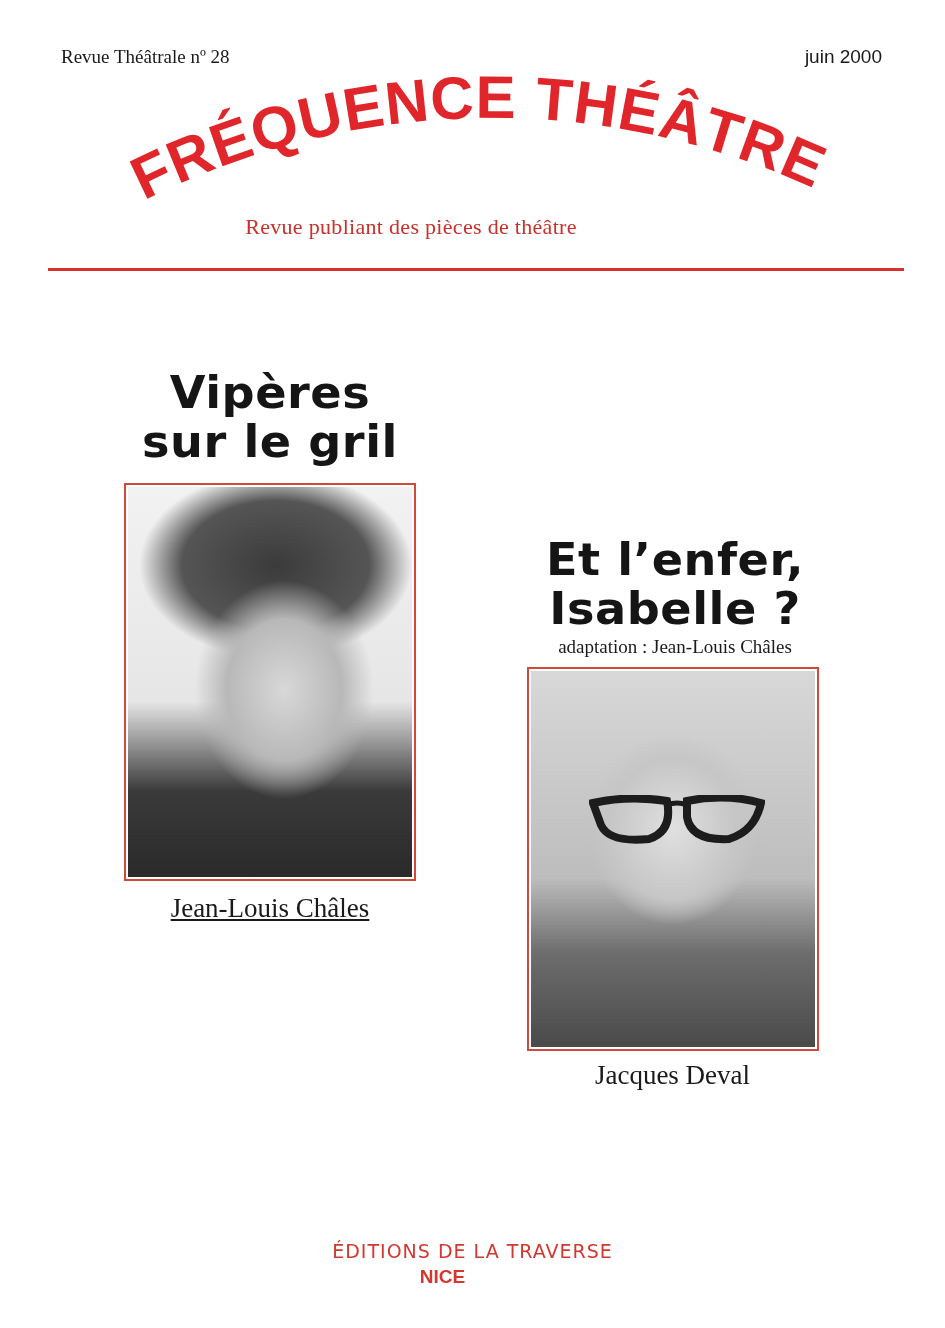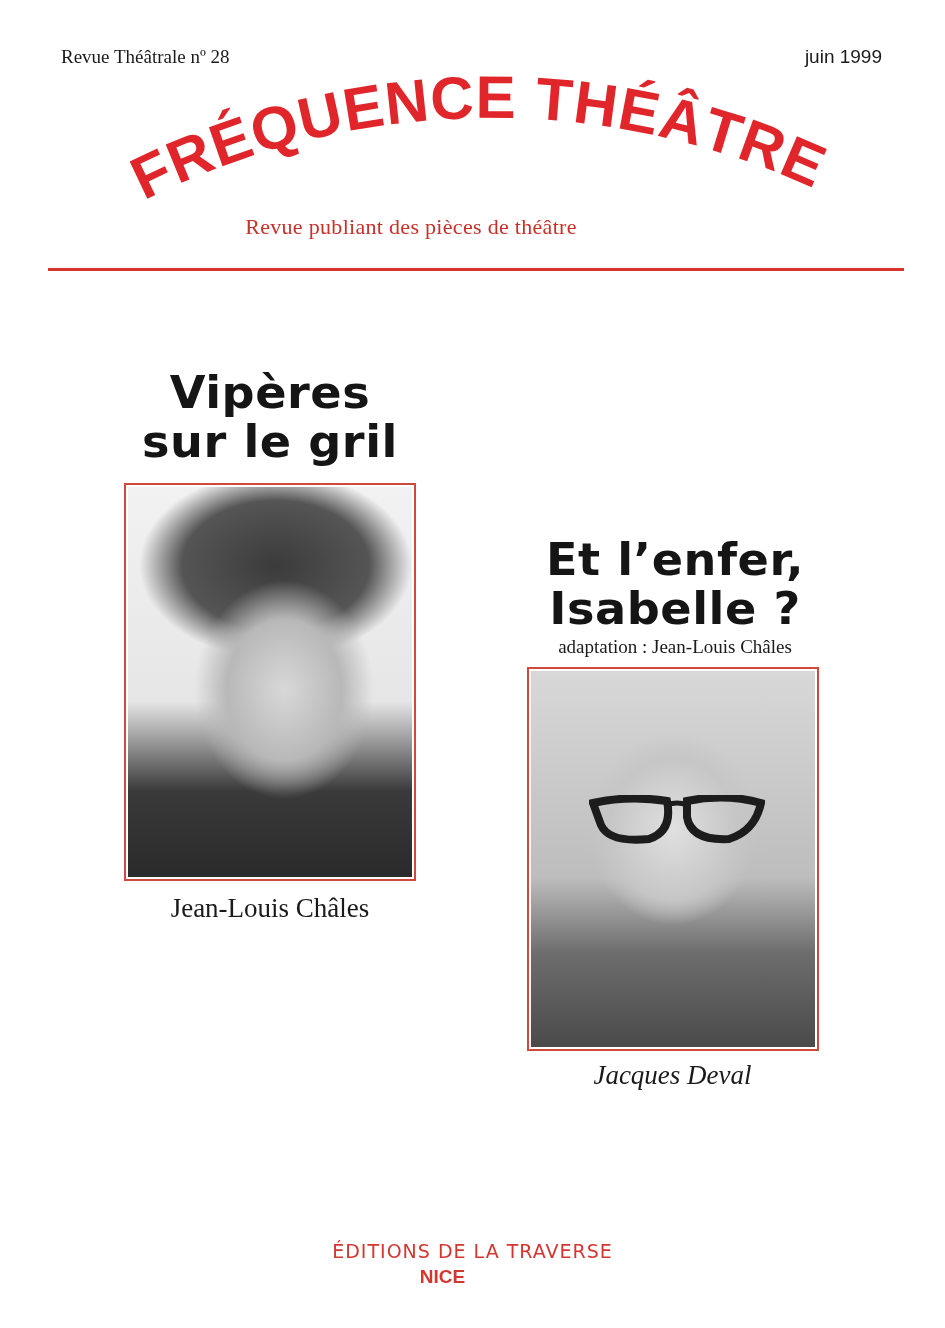--- a/index.html
+++ b/index.html
@@ -18,30 +18,30 @@
   .f1 { left: 124px; top: 483px; width: 292px; height: 398px; }
   .f2 { left: 527px; top: 667px; width: 292px; height: 384px; }
   .photo { position: absolute; inset: 2px; }
   .p1 { background: radial-gradient(ellipse 45% 40% at 55% 52%, #d8d8d8 0%, #b8b8b8 45%, transparent 70%),
                     radial-gradient(ellipse 60% 30% at 52% 20%, #3b3b3b 0%, #555 55%, transparent 80%),
                     linear-gradient(to bottom, #f2f2f2 0%, #e6e6e6 55%, #3a3a3a 78%, #2a2a2a 100%); }
   .p2 { background: radial-gradient(ellipse 40% 34% at 50% 42%, #e0e0e0 0%, #c6c6c6 55%, transparent 75%),
                     linear-gradient(to bottom, #d8d8d8 0%, #bdbdbd 55%, #6d6d6d 75%, #4a4a4a 100%); }
   .glasses { position: absolute; left: 58px; top: 124px; width: 176px; height: 50px; }
   .caption { font-family: "Liberation Serif", serif; font-size: 27px; color: #1a1a1a; text-align: center; }
-  .c1 { left: 110px; top: 893px; width: 320px; }
-  .c2 { left: 515px; top: 1060px; width: 315px; font-style: italic; }
+  .c1 { left: 110px; top: 893px; width: 320px; text-decoration: underline; }
+  .c2 { left: 515px; top: 1060px; width: 315px; }
   .publisher { left: 0; width: 945px; top: 1240px; text-align: center; font-family: "DejaVu Sans", sans-serif; font-size: 19px; color: #d3372f; letter-spacing: 1px; }
   .city { left: 0; width: 885px; top: 1266px; text-align: center; font-family: "Liberation Sans", sans-serif; font-weight: bold; font-size: 19px; color: #d3372f; }
 </style>
 </head>
 <body>
 
 <div class="abs issue">Revue Théâtrale nº 28</div>
-<div class="abs date">juin 1999</div>
+<div class="abs date">juin 2000</div>
 
 <svg class="abs masthead" viewBox="0 0 945 270" width="945" height="270">
   <defs>
     <path id="arc" d="M 60 250 A 771 771 0 0 1 900 235" fill="none"></path>
   </defs>
   <text font-family="Liberation Sans, sans-serif" font-weight="bold" font-size="60" fill="#e0262a" letter-spacing="1">
     <textPath href="#arc" startOffset="50%" text-anchor="middle">FRÉQUENCE THÉÂTRE</textPath>
   </text>
 </svg>
 

